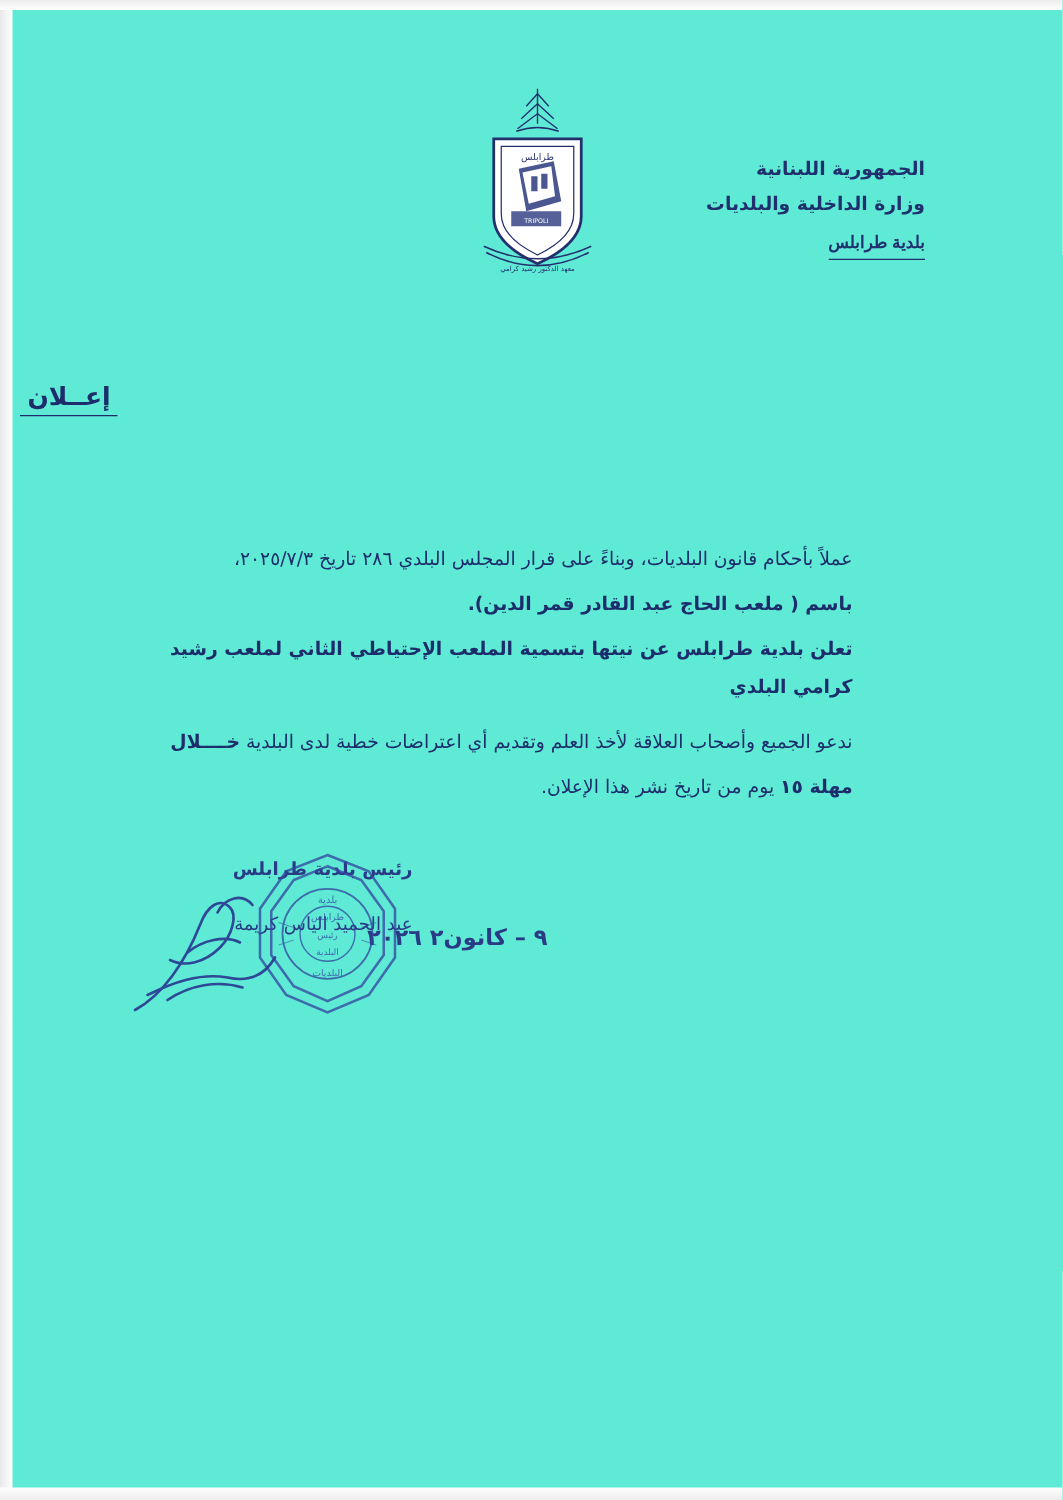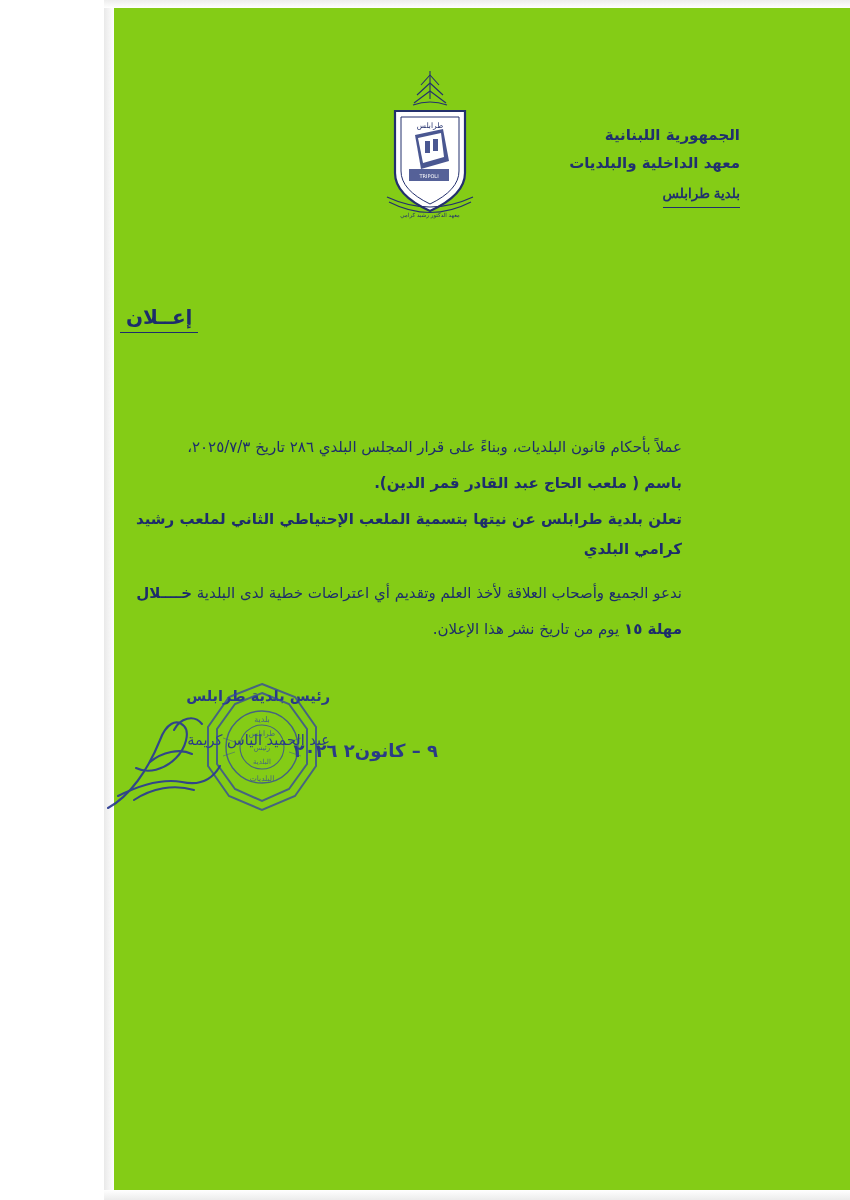--- a/index.html
+++ b/index.html
@@ -10,23 +10,23 @@
     width: 850px;
     height: 1200px;
     background: #ffffff;
     font-family: "DejaVu Sans", sans-serif;
     color: #1a2a6c;
     overflow: hidden;
   }
 
   .page {
     position: relative;
-    width: 746px;
+    width: 850px;
     height: 1200px;
-    background: #84cc16;
+    background: #5eead4;
     box-sizing: border-box;
   }
 
   
   .scan-edge-left {
     position: absolute;
     left: 0; top: 0;
     width: 10px; height: 1200px;
     background: linear-gradient(to right, #e9e9e9, #ffffff);
   }
@@ -218,21 +218,21 @@
         <g stroke="#23306d" fill="none" stroke-width="1.2">
           <path d="M22 132 Q65 152 108 132"></path>
           <path d="M24 137 Q65 158 106 137"></path>
         </g>
         <text x="65" y="152" font-family="DejaVu Sans, sans-serif" font-size="5.6" fill="#23306d" text-anchor="middle">معهد الدكتور رشيد كرامي</text>
       </svg>
     </div>
 
     <div class="ministry-lines">
       <div class="l1">الجمهورية اللبنانية</div>
-      <div class="l2">معهد الداخلية والبلديات</div>
+      <div class="l2">وزارة الداخلية والبلديات</div>
       <div><span class="l3">بلدية طرابلس</span></div>
     </div>
   </div>
 
   <div class="doc-title">
     <span>إعــلان</span>
   </div>
 
   <div class="body-text">
     <p class="p-intro">عملاً بأحكام قانون البلديات، وبناءً على قرار المجلس البلدي ٢٨٦ تاريخ ٢٠٢٥/٧/٣،</p>

